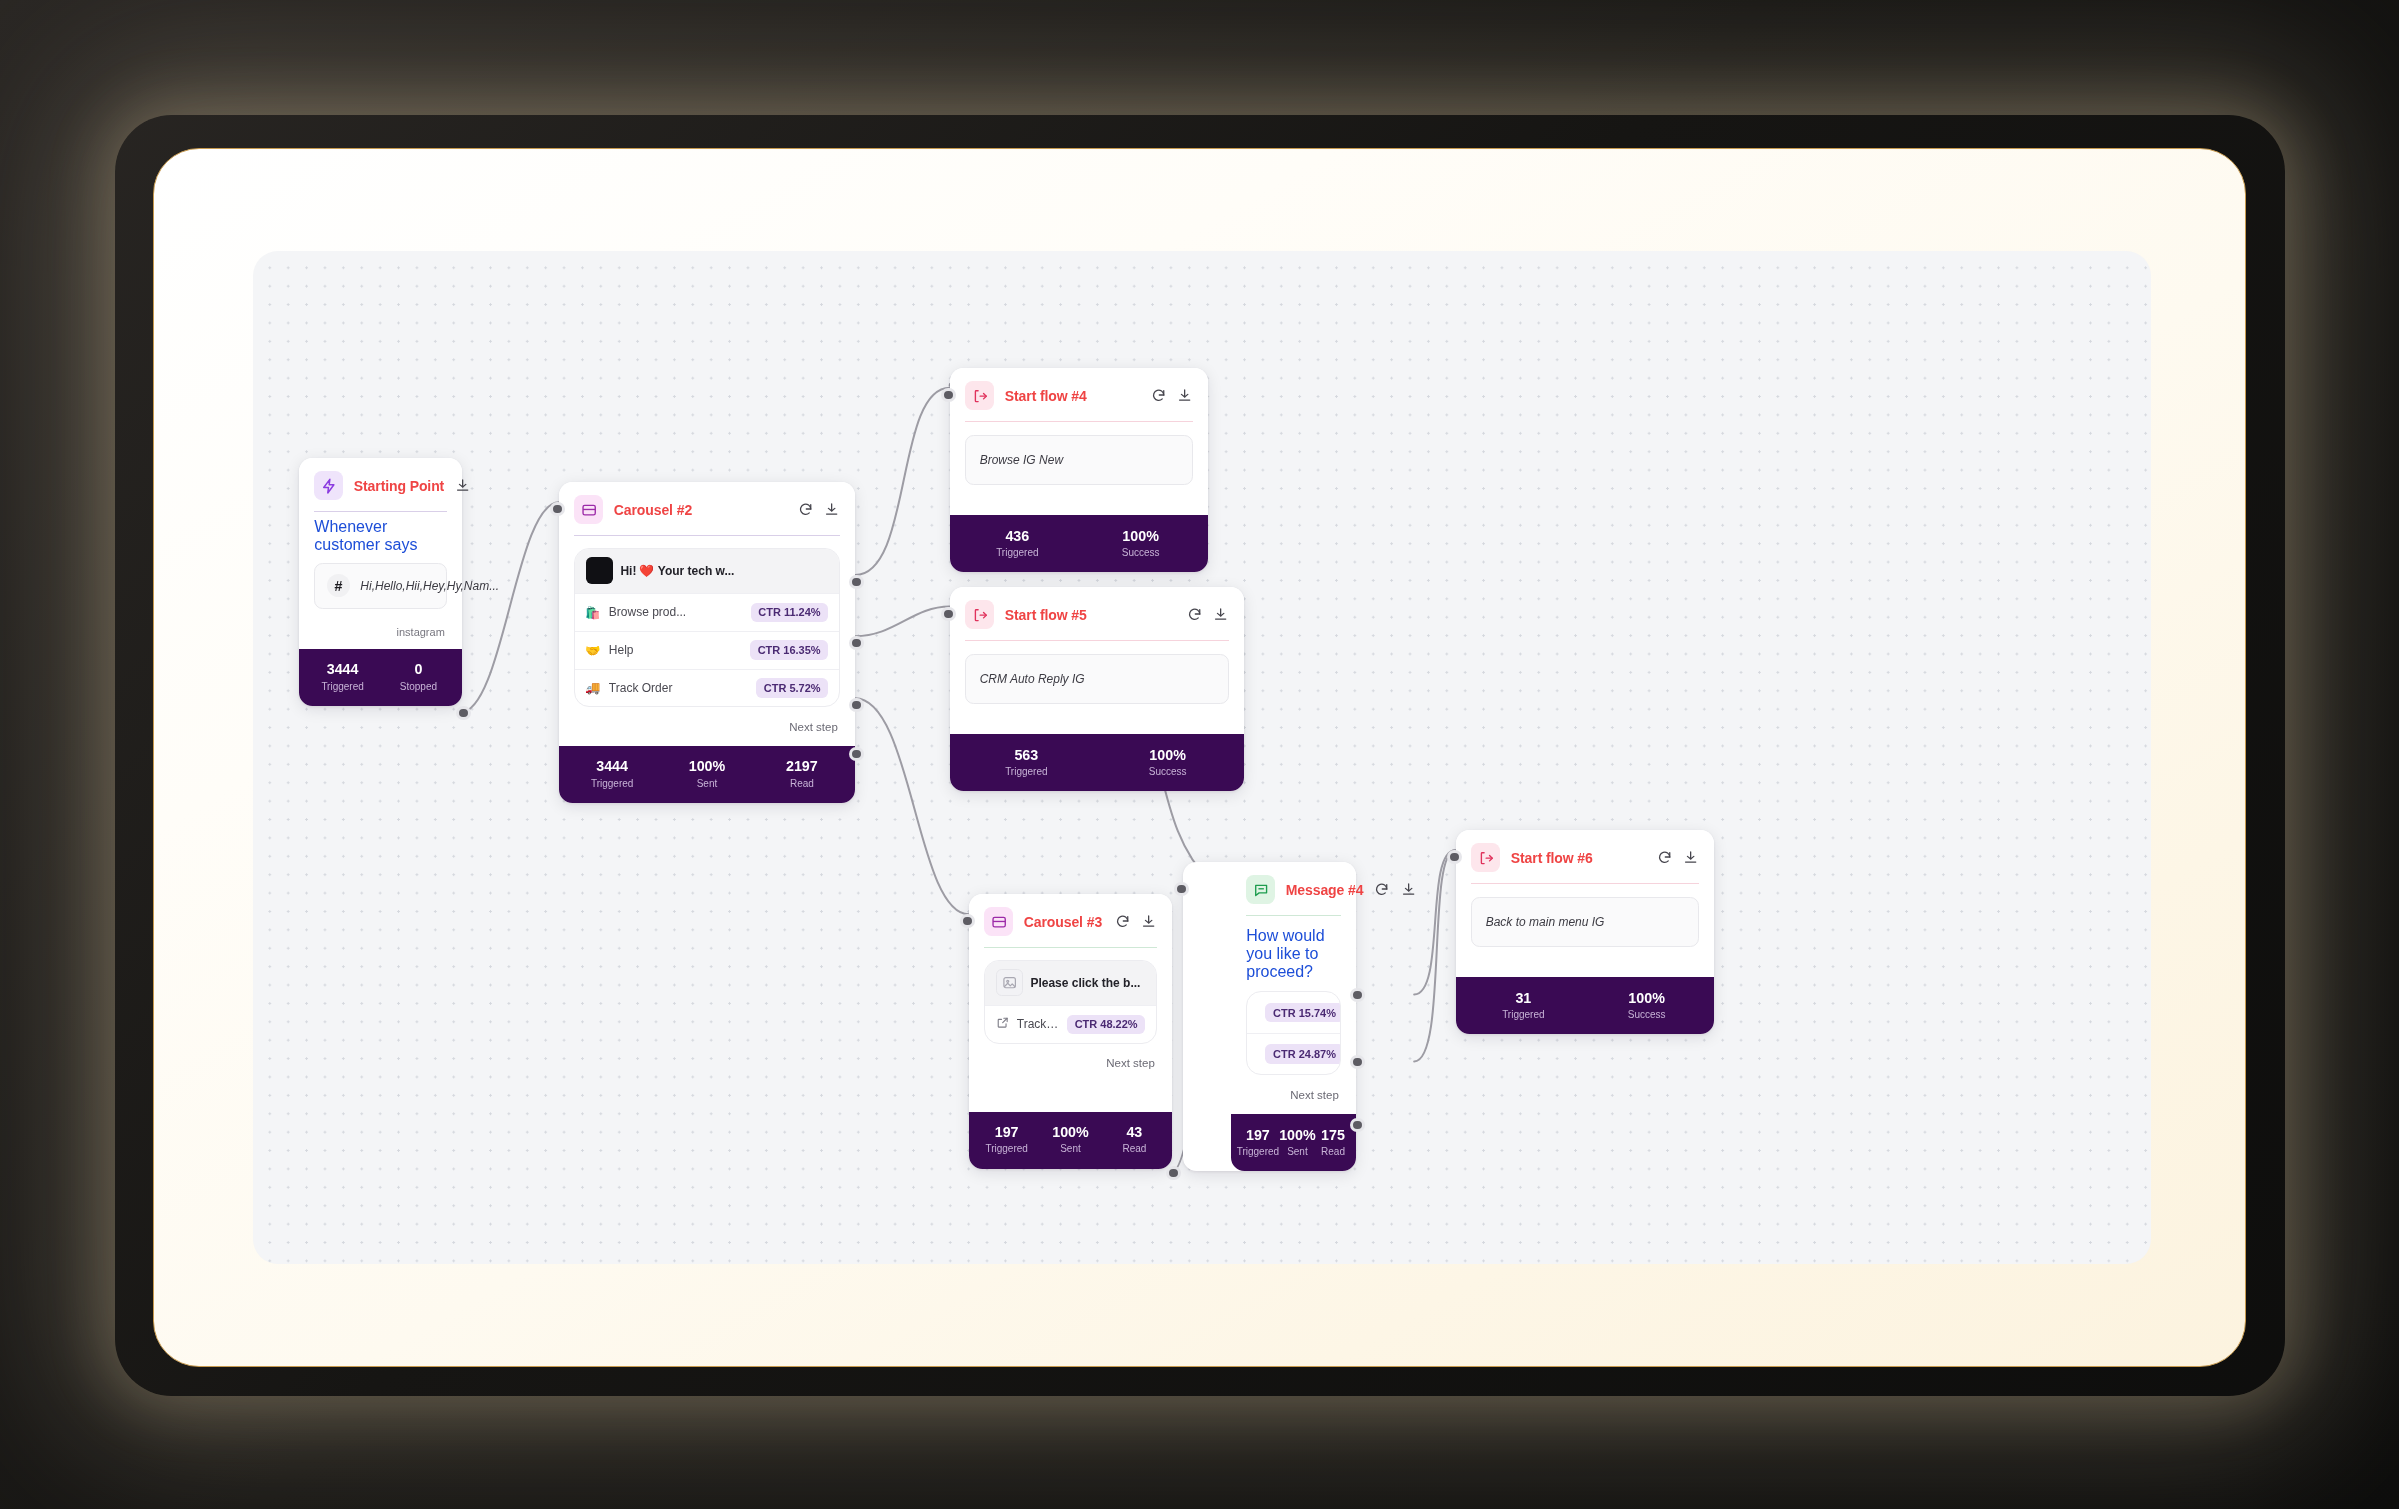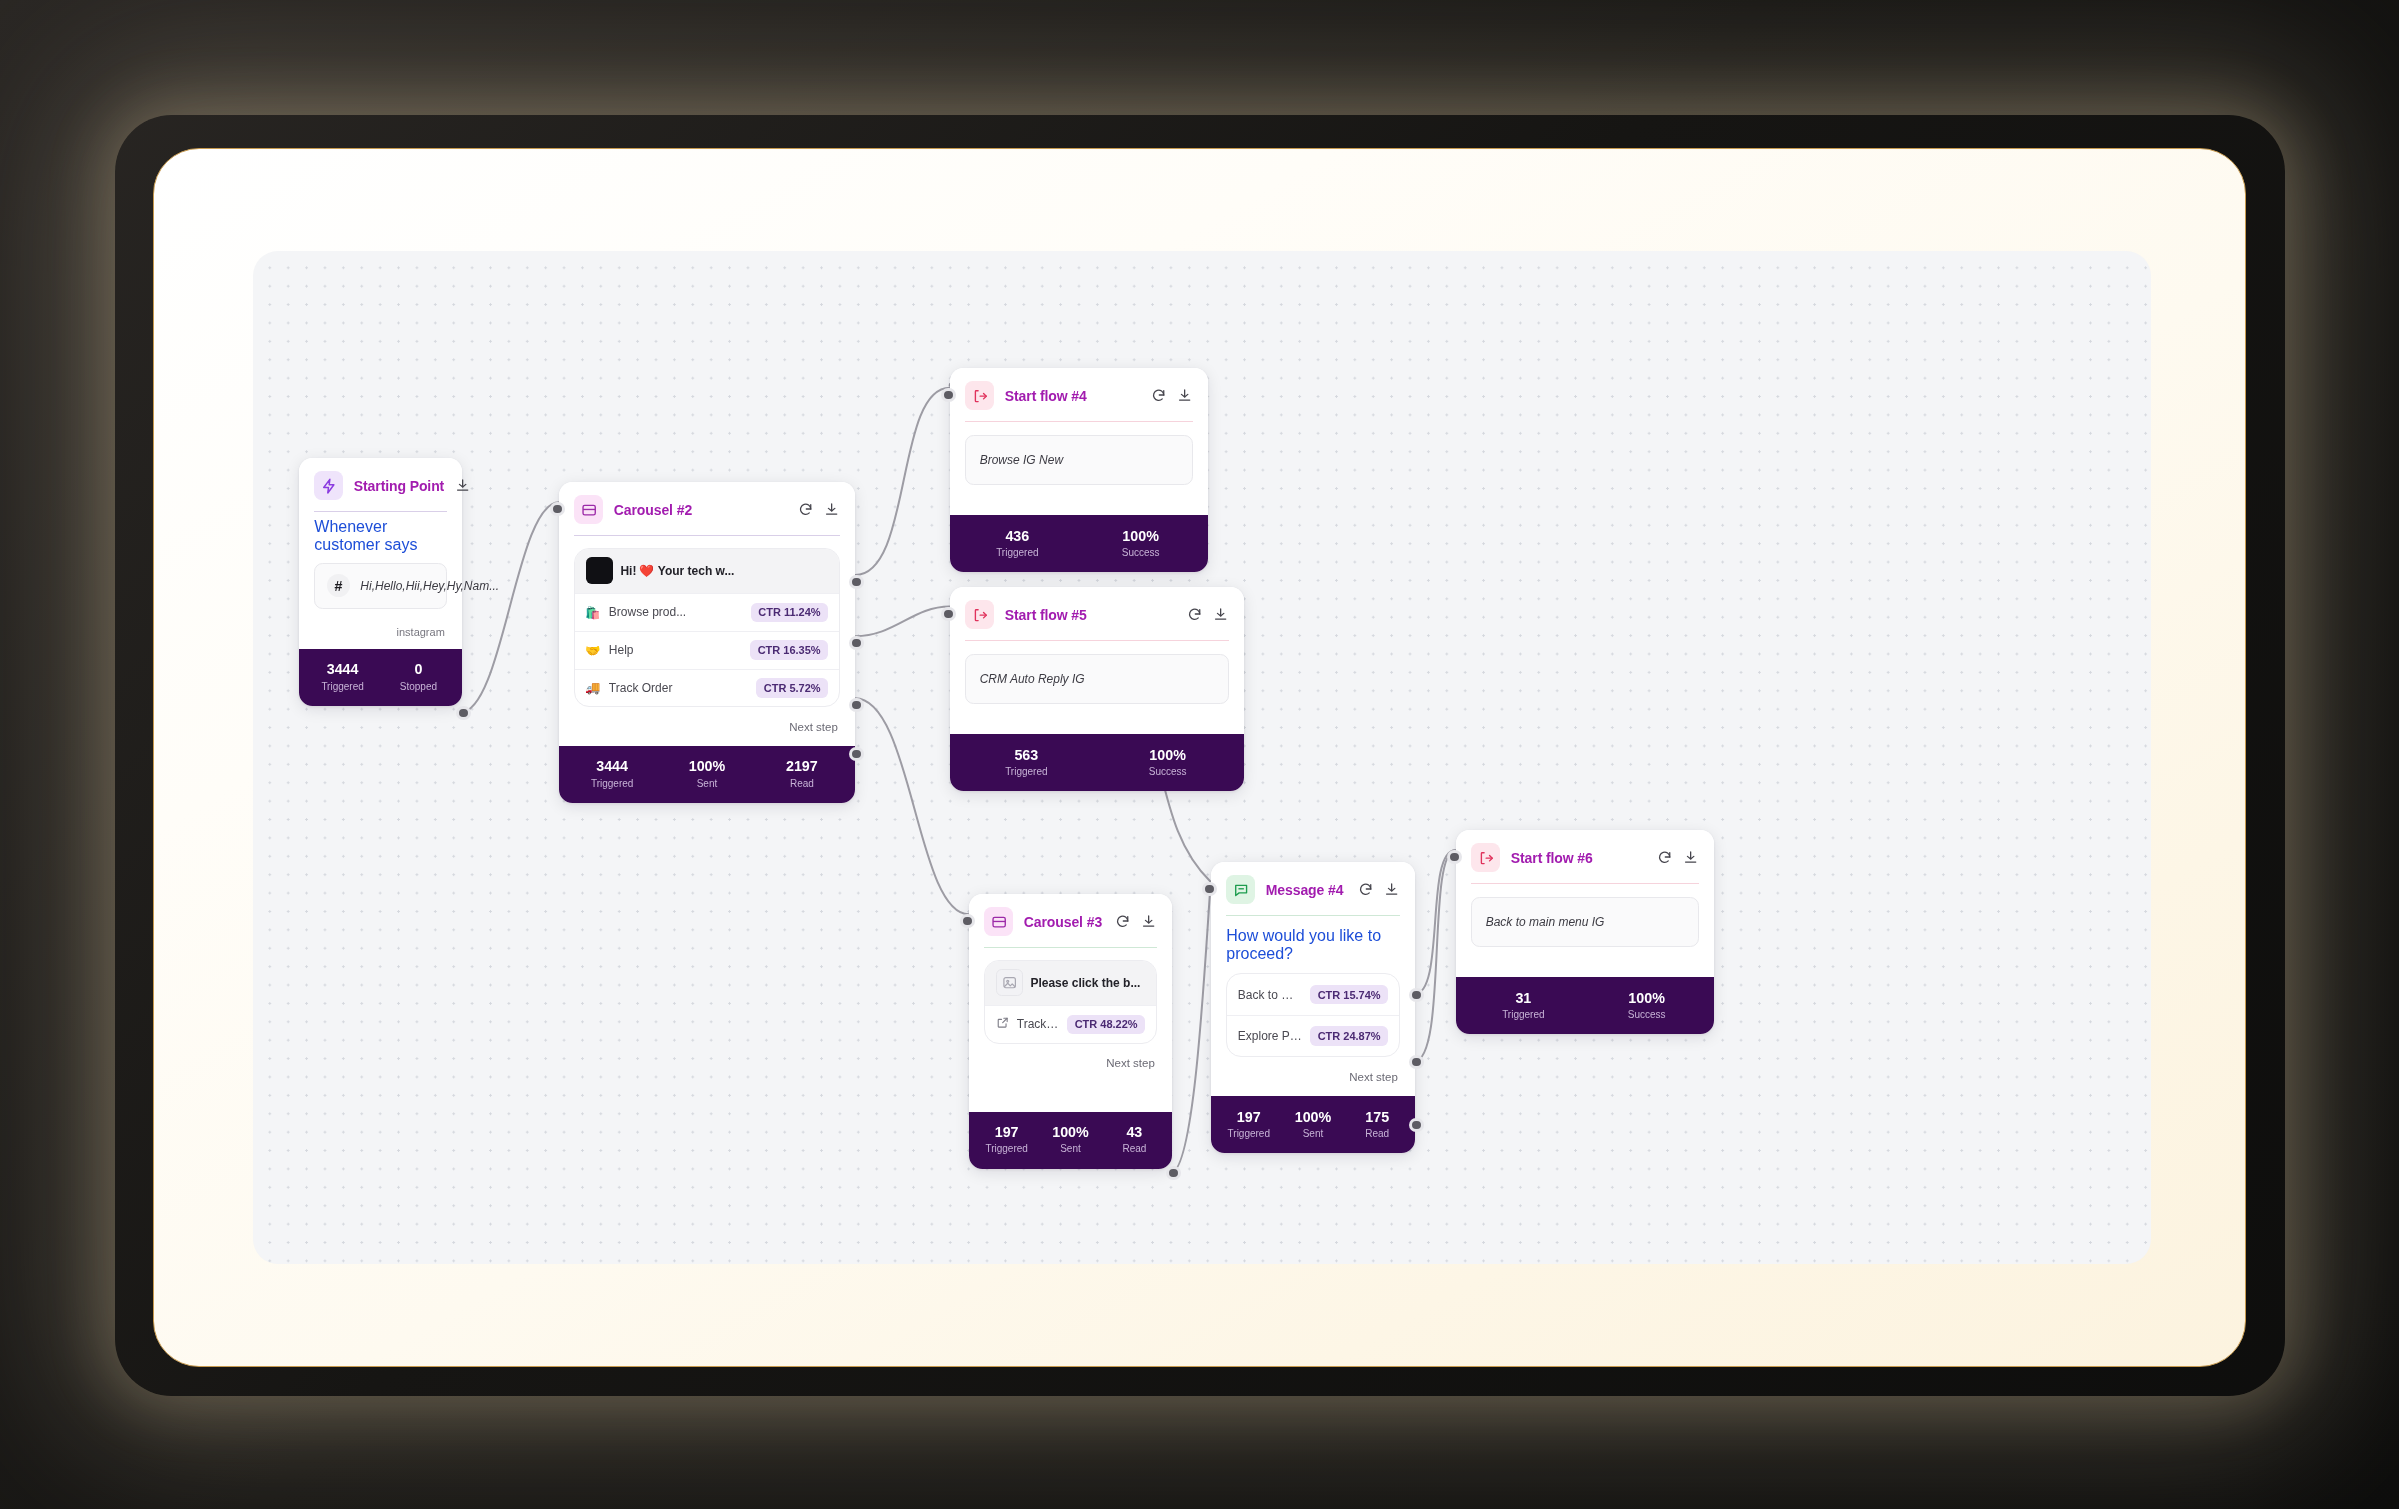--- a/index.html
+++ b/index.html
@@ -67,21 +67,21 @@
   .node-head {
     display: flex; align-items: center; gap: 10.5px;
     padding-bottom: 10.5px;
   }
   .node-icon {
     width: 29px; height: 29px; border-radius: 7.6px;
     display: flex; align-items: center; justify-content: center;
     flex: 0 0 auto;
   }
   .node-title {
-    font-size: 14px; font-weight: 700; color: #a21caf;
+    font-size: 14px; font-weight: 700; color: #ef4444;
     letter-spacing: -0.1px; flex: 1 1 auto; white-space: nowrap;
   }
   .head-actions { display: flex; align-items: center; gap: 11.5px; flex: 0 0 auto; }
   .head-actions svg { display: block; }
   .rule { height: 1.4px; width: 100%; }
   .rule.purple { background: #d9cfe8; }
   .rule.green  { background: #cfe8d6; }
   .rule.pink   { background: #f6d3dc; }
 
   
@@ -443,21 +443,21 @@
         </div>
         <div class="stat">
           <div class="stat-val">43</div>
           <div class="stat-lbl">Read</div>
         </div>
       </div>
       <div class="port in" style="top:20px;"></div>
       <div class="port out" style="top:272px;"></div>
     </div>
 
-    <div class="node" style="left:958px; top:611px; width:204px;">
+    <div class="node" style="left:930px; top:611px; width:173px;padding-left:48px;">
       <div class="node-body">
         <div class="node-head">
           <div class="node-icon" style="background:#dff4e4;">
             <svg width="16.3" height="16.3" viewBox="0 0 24 24" fill="none" stroke="#1d9c4e" stroke-width="2" stroke-linejoin="round">
               <path d="M4 5h16v11H9l-5 4V5z"></path>
                 <path d="M8 10h8"></path>
             </svg>
           </div>
           <div class="node-title">Message #4</div>
           <div class="head-actions">

